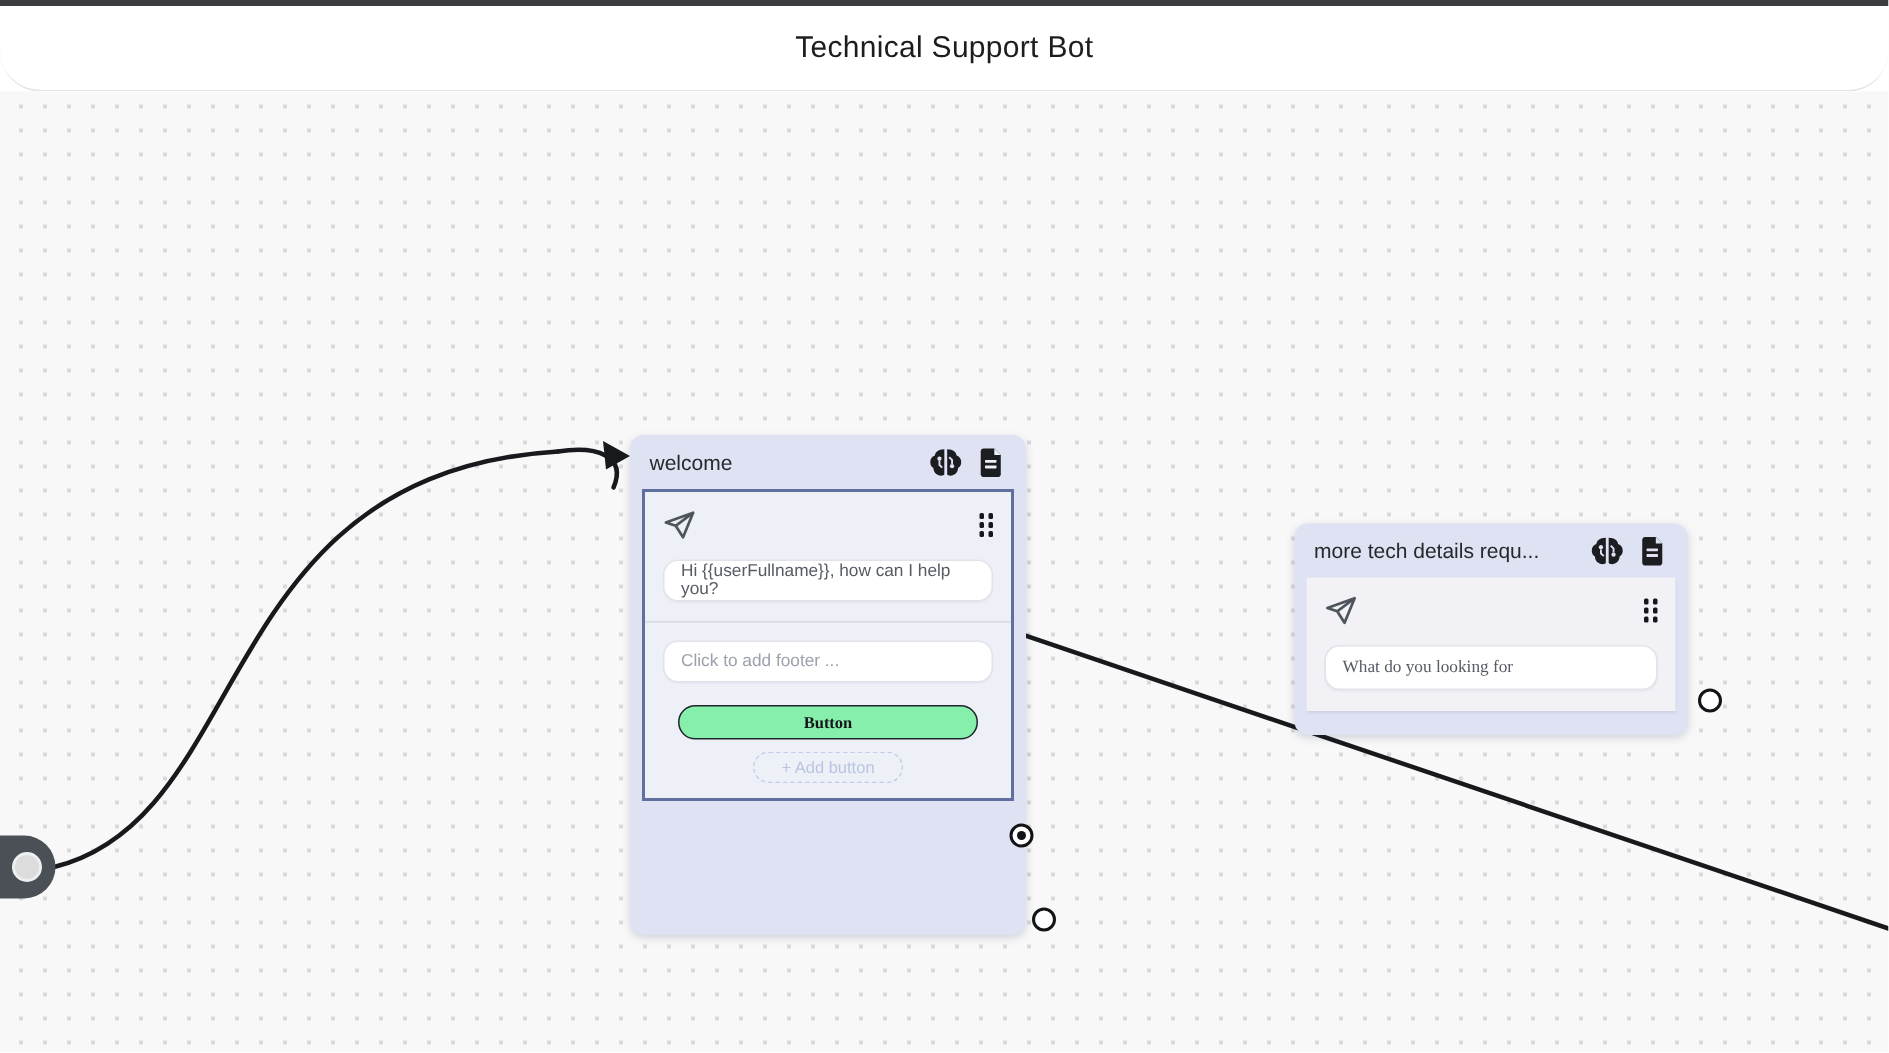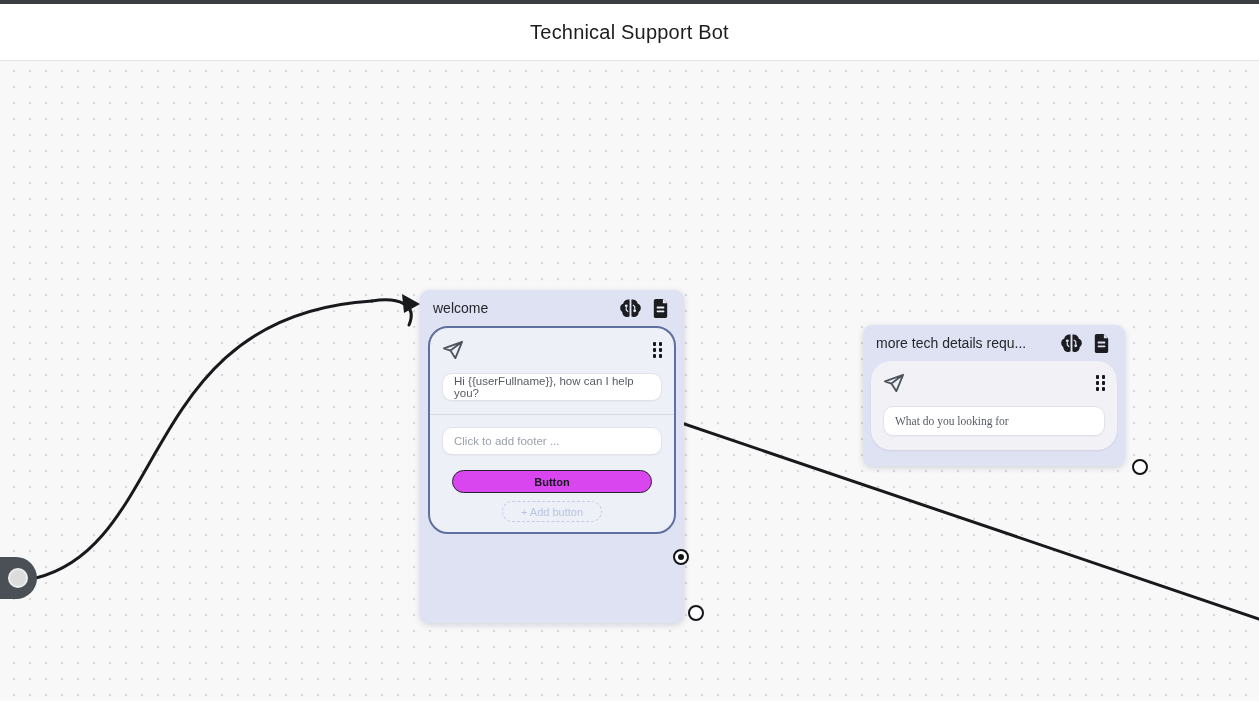--- a/index.html
+++ b/index.html
@@ -2,70 +2,70 @@
 <html><head>
 <meta charset="utf-8">
 <style>
   * { margin: 0; padding: 0; box-sizing: border-box; }
   html, body { width: 1259px; height: 702px; overflow: hidden; background: #fff;
     font-family: "Liberation Sans", sans-serif; }
 
   .top-strip { width: 100%; height: 4px; background: #3b3e41; }
 
   .app-header { width: 100%; height: 57px; background: #ffffff;
-    border-bottom: 1px solid #e4e4e4; display: flex; align-items: center; justify-content: center; }
+    border-bottom: 1px solid #e4e4e4; display: flex; align-items: center; justify-content: center; border-radius: 27px; }
   .app-title { font-size: 20px; color: #1d1d1f; letter-spacing: .2px; }
 
   .canvas { position: relative; width: 1259px; height: 640px; background-color: #f8f8f8;
     background-image: radial-gradient(circle, #d9d9d9 1.4px, transparent 1.6px);
     background-size: 16px 16px; background-position: 6px 2px; }
 
   .edges-layer { position: absolute; inset: 0; width: 100%; height: 100%; }
 
   
   .start-port { position: absolute; left: 0; top: 496px; width: 37px; height: 42px;
     background: #4a5055; border-radius: 0 21px 21px 0; }
   .start-port-circle { position: absolute; left: 8px; top: 11px; width: 20px; height: 20px;
     border-radius: 50%; background: #dcdcdc; border: 2px solid #eceff1; }
 
   
   .flow-node { position: absolute; border-radius: 9px; background: #dee2f3;
     box-shadow: 0 2px 6px rgba(40,50,90,.18); }
   .node-welcome { left: 420px; top: 229px; width: 264px; height: 333px; }
-  .node-more-tech { left: 863px; top: 264px; width: 262px; height: 141px; }
+  .node-more-tech { left: 863px; top: 288px; width: 262px; height: 141px; }
 
   .node-header { height: 36px; display: flex; align-items: center; gap: 8px; padding: 0 13px; }
   .node-title { flex: 1; font-size: 14px; color: #26282c; font-weight: 500;
     white-space: nowrap; overflow: hidden; }
   .node-header .hicon { flex: 0 0 auto; display: block; }
 
-  .node-card { margin: 0 8px; background: #eef0f8; border-radius: 20px; }
+  .node-card { margin: 0 8px; background: #eef0f8; border-radius: 0; }
   .card-selected { border: 2px solid #5f6f9e; }
   .card-plain { background: #f1f1f6; box-shadow: 0 1px 2px rgba(60,60,90,.10); font-family: Liberation Serif, serif; }
 
   .card-inner { padding: 10px 12px 0 12px; }
   .card-toprow { display: flex; align-items: center; justify-content: space-between;
     height: 24px; margin-bottom: 11px; }
 
   .drag-dots { display: grid; grid-template-columns: 3.5px 3.5px; grid-auto-rows: 3.5px;
     gap: 2.5px; }
   .drag-dots i { background: #15171c; border-radius: 1px; }
 
   .field { background: #ffffff; border: 1px solid #e2e3ea; border-radius: 10px;
     height: 28px; display: flex; align-items: center; padding: 0 11px;
     font-size: 11.5px; color: #565b64; box-shadow: 0 1px 1px rgba(80,80,110,.05); }
   .field.placeholder { color: #9ba1ab; }
   .field.error { color: #f8736e; font-style: italic; font-size: 12px; }
   .field + .field { margin-top: 11px; }
 
   .card-divider { height: 1px; background: #d8dae2; margin: 13px -12px 12px -12px; }
 
-  .btn-pill { width: 200px; height: 23px; margin: 15px auto 0 auto; background: #d946ef;
+  .btn-pill { width: 200px; height: 23px; margin: 15px auto 0 auto; background: #86efac;
     border: 1.6px solid #22262c; border-radius: 12px; display: flex; align-items: center;
-    justify-content: center; font-size: 11px; font-weight: bold; color: #14161a; }
+    justify-content: center; font-size: 11px; font-weight: bold; color: #14161a; font-family: Liberation Serif, serif; }
   .add-btn-pill { width: 100px; height: 21px; margin: 8px auto 10px auto;
     border: 1.6px dashed #c4cee9; border-radius: 11px; display: flex; align-items: center;
     justify-content: center; font-size: 11px; color: #b9c4e2; background: transparent; }
 
   
   .handle { position: absolute; width: 16px; height: 16px; border-radius: 50%;
     background: #ffffff; border: 2.6px solid #121417; }
   .handle .dot { position: absolute; left: 50%; top: 50%; width: 6px; height: 6px;
     margin: -3px 0 0 -3px; border-radius: 50%; background: #121417; }
   .handle-welcome-button { left: 673px; top: 488px; }

